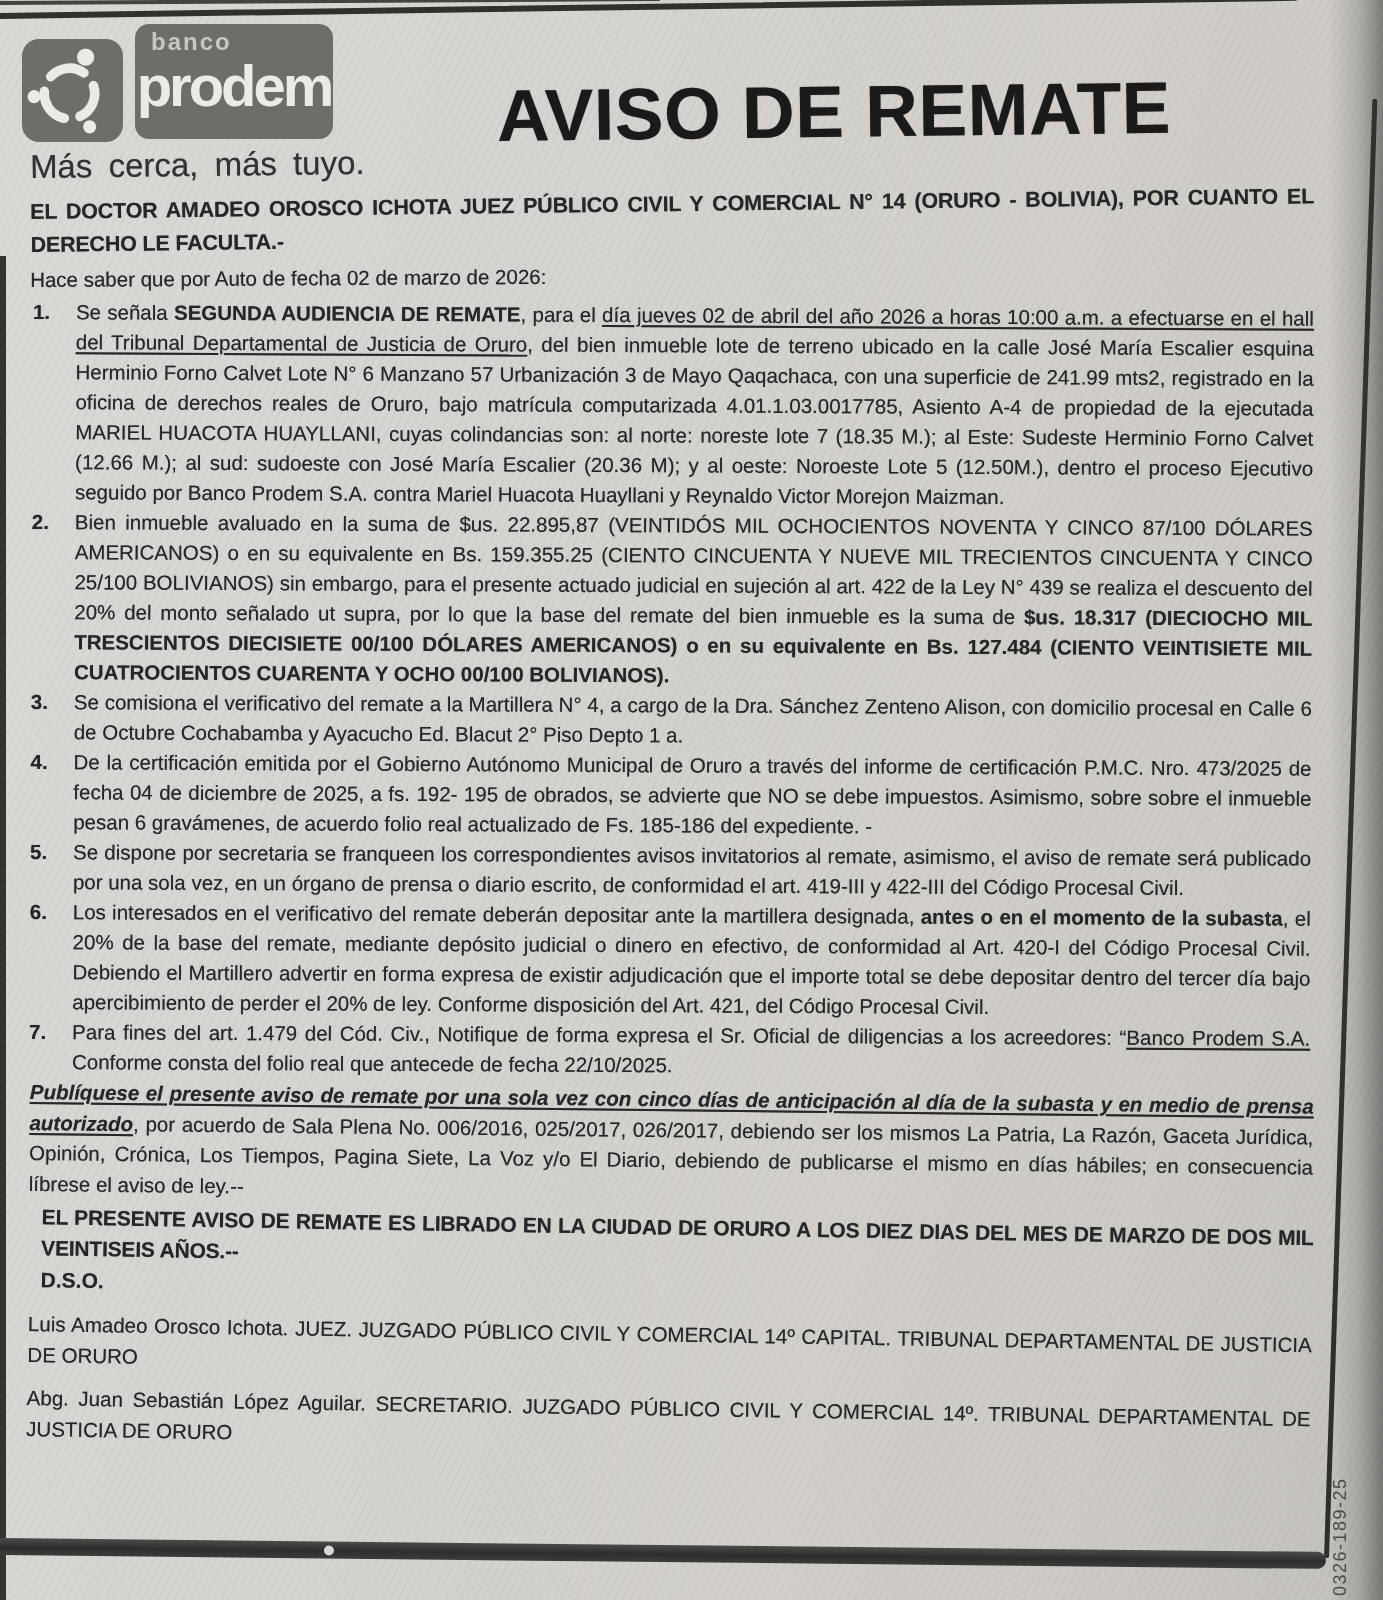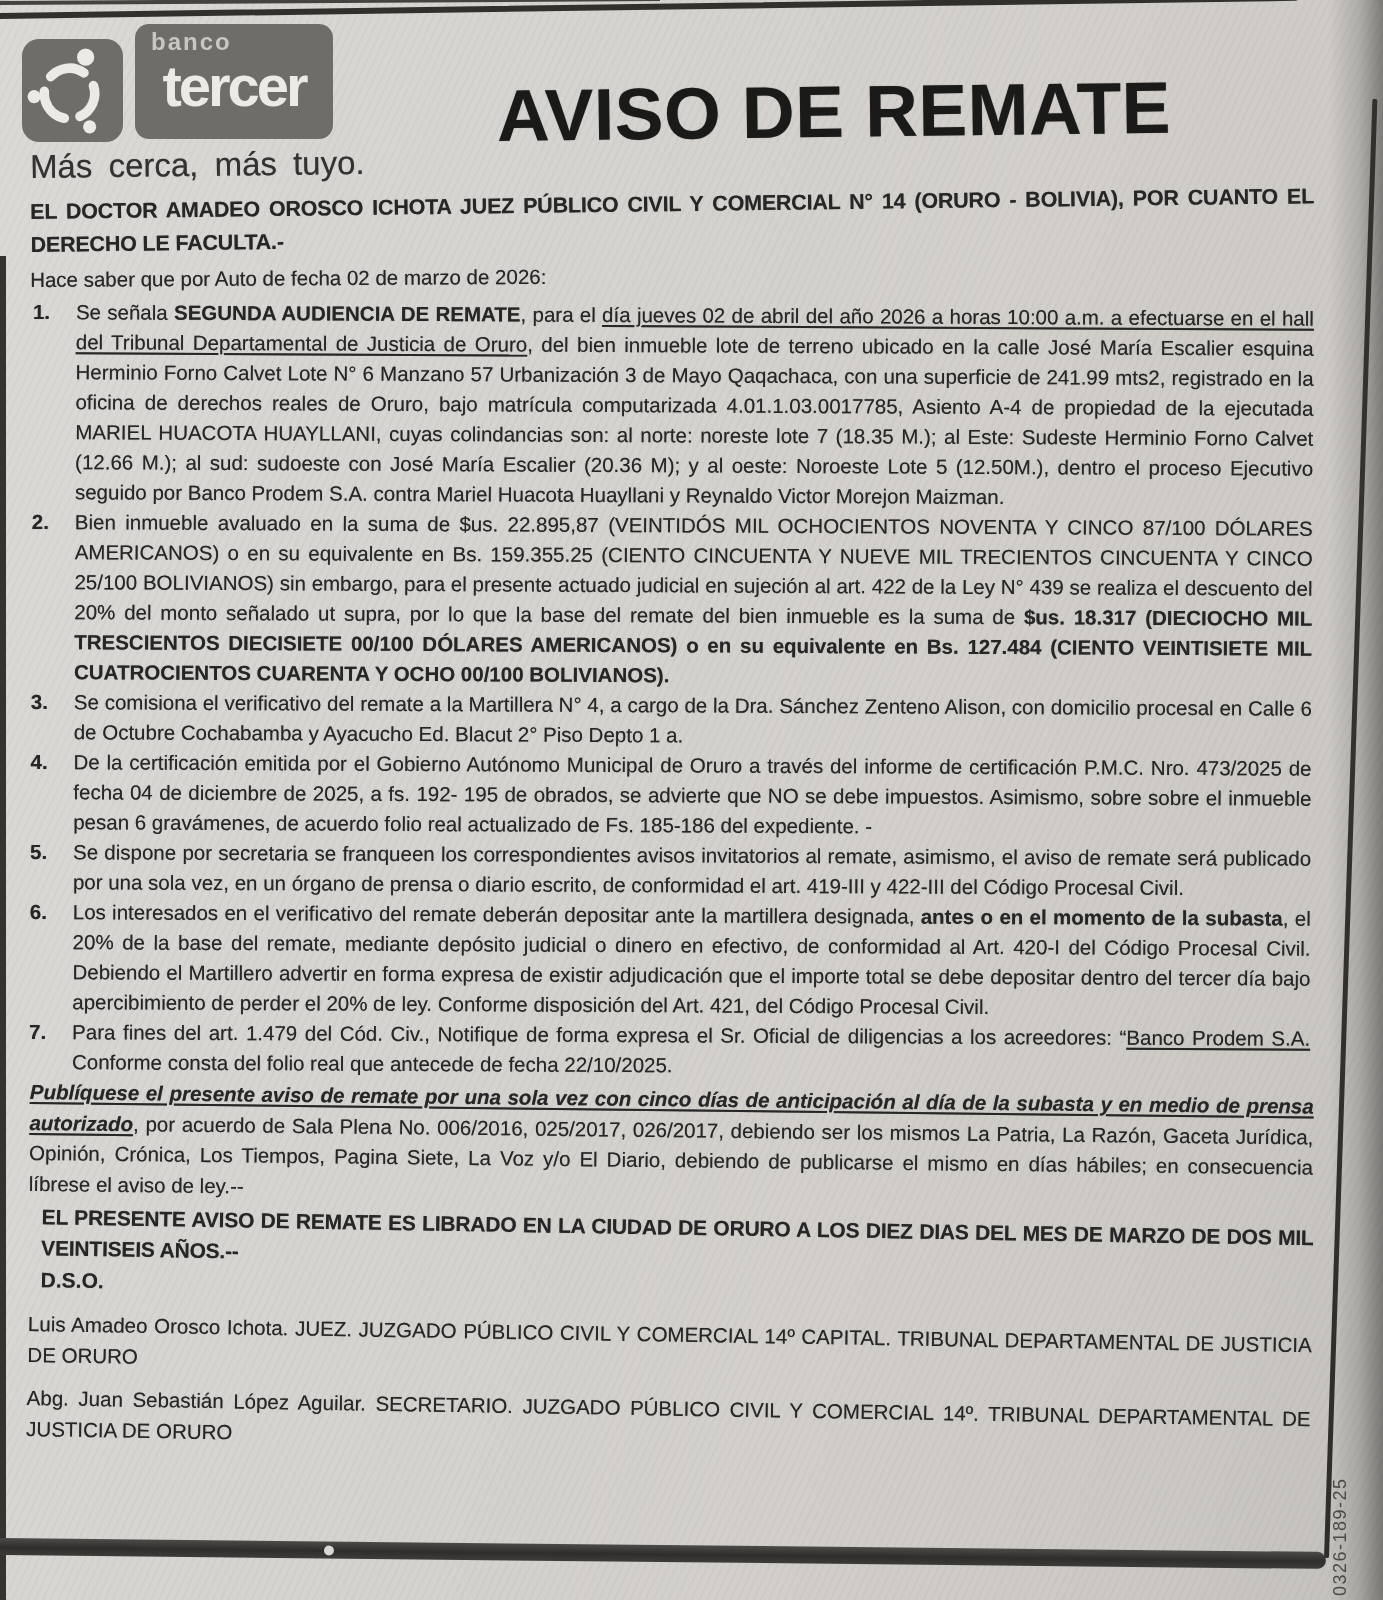--- a/index.html
+++ b/index.html
@@ -64,21 +64,21 @@
   <div class="logo-icon-box">
     <svg viewBox="0 0 100 100" width="101" height="103">
       <circle cx="47" cy="53" r="25" fill="none" stroke="#eceae7" stroke-width="9.5" stroke-dasharray="36 16" stroke-linecap="round" transform="rotate(-18 47 53)"></circle>
       <circle cx="63" cy="17" r="8.5" fill="#eceae7"></circle>
       <circle cx="12" cy="56" r="6.5" fill="#eceae7"></circle>
       <circle cx="67" cy="86" r="6.5" fill="#eceae7"></circle>
     </svg>
   </div>
   <div class="logo-text-box">
     <div class="banco">banco</div>
-    <div class="prodem">tercer</div>
+    <div class="prodem">prodem</div>
   </div>
   <div class="tagline ink soft">Más cerca, más tuyo.</div>
 
   <div class="title">AVISO DE REMATE</div>
 
   <div class="content ink soft">
     <p class="judge">EL DOCTOR AMADEO OROSCO ICHOTA JUEZ PÚBLICO CIVIL Y COMERCIAL N° 14 (ORURO - BOLIVIA), POR CUANTO EL DERECHO LE FACULTA.-</p>
     <p class="auto">Hace saber que por Auto de fecha 02 de marzo de 2026:</p>
 
     <div class="items">

